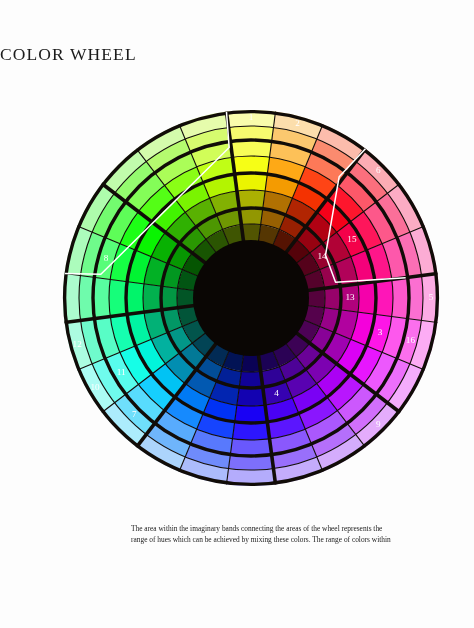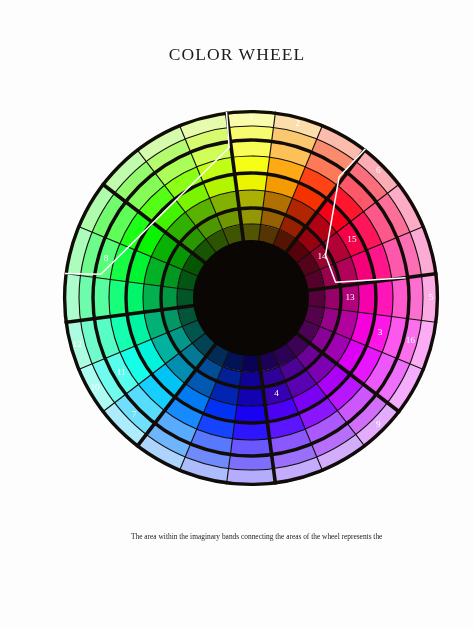--- a/index.html
+++ b/index.html
@@ -19,21 +19,21 @@
     left: 0; top: 0;
     width: 474px;
     height: 628px;
     background: #fdfdfd;
   }
   #title {
     position: absolute;
     left: 0;
     top: 44px;
     width: 474px;
-    text-align: center;
+    text-align: left;
     font-family: "Liberation Serif", "DejaVu Serif", serif;
     font-size: 17.5px;
     letter-spacing: 1.1px;
     color: #1b1b1b;
     font-weight: 400;
   }
   #wheel-wrap {
     position: absolute;
     left: 56px;
     top: 104px;
@@ -53,21 +53,21 @@
     dominant-baseline: middle;
     paint-order: stroke;
   }
   #footer {
     position: absolute;
     left: 131px;
     top: 520px;
     width: 330px;
   }
   #footer p {
-    margin: 12px 0 0 0;
+    margin: 4px 0 0 0;
     font-family: "Liberation Serif", "DejaVu Serif", serif;
     font-size: 7.4px;
     line-height: 10.7px;
     color: #1c1c1c;
     text-align: left;
   }
   #footer p.gap {
     margin-top: 13px;
   }
 </style>
@@ -342,17 +342,17 @@
           <text x="39.12" y="284.00" class="num-label" fill="#eaffff">10</text>
           <text x="21.13" y="240.59" class="num-label" fill="#e8fff4">12</text>
           <text x="50.11" y="155.18" class="num-label" fill="#e6ffe6">8</text>
         </g>
     </svg>
   </div>
 
   <div id="footer">
     <p>
       <span>The area within the imaginary bands connecting the areas of the wheel represents the</span><br>
-      <br>
+      <span>range of hues which can be achieved by mixing these colors. The range of colors within</span><br>
     </p>
   </div>
 
 </div>
 
 </body></html>

